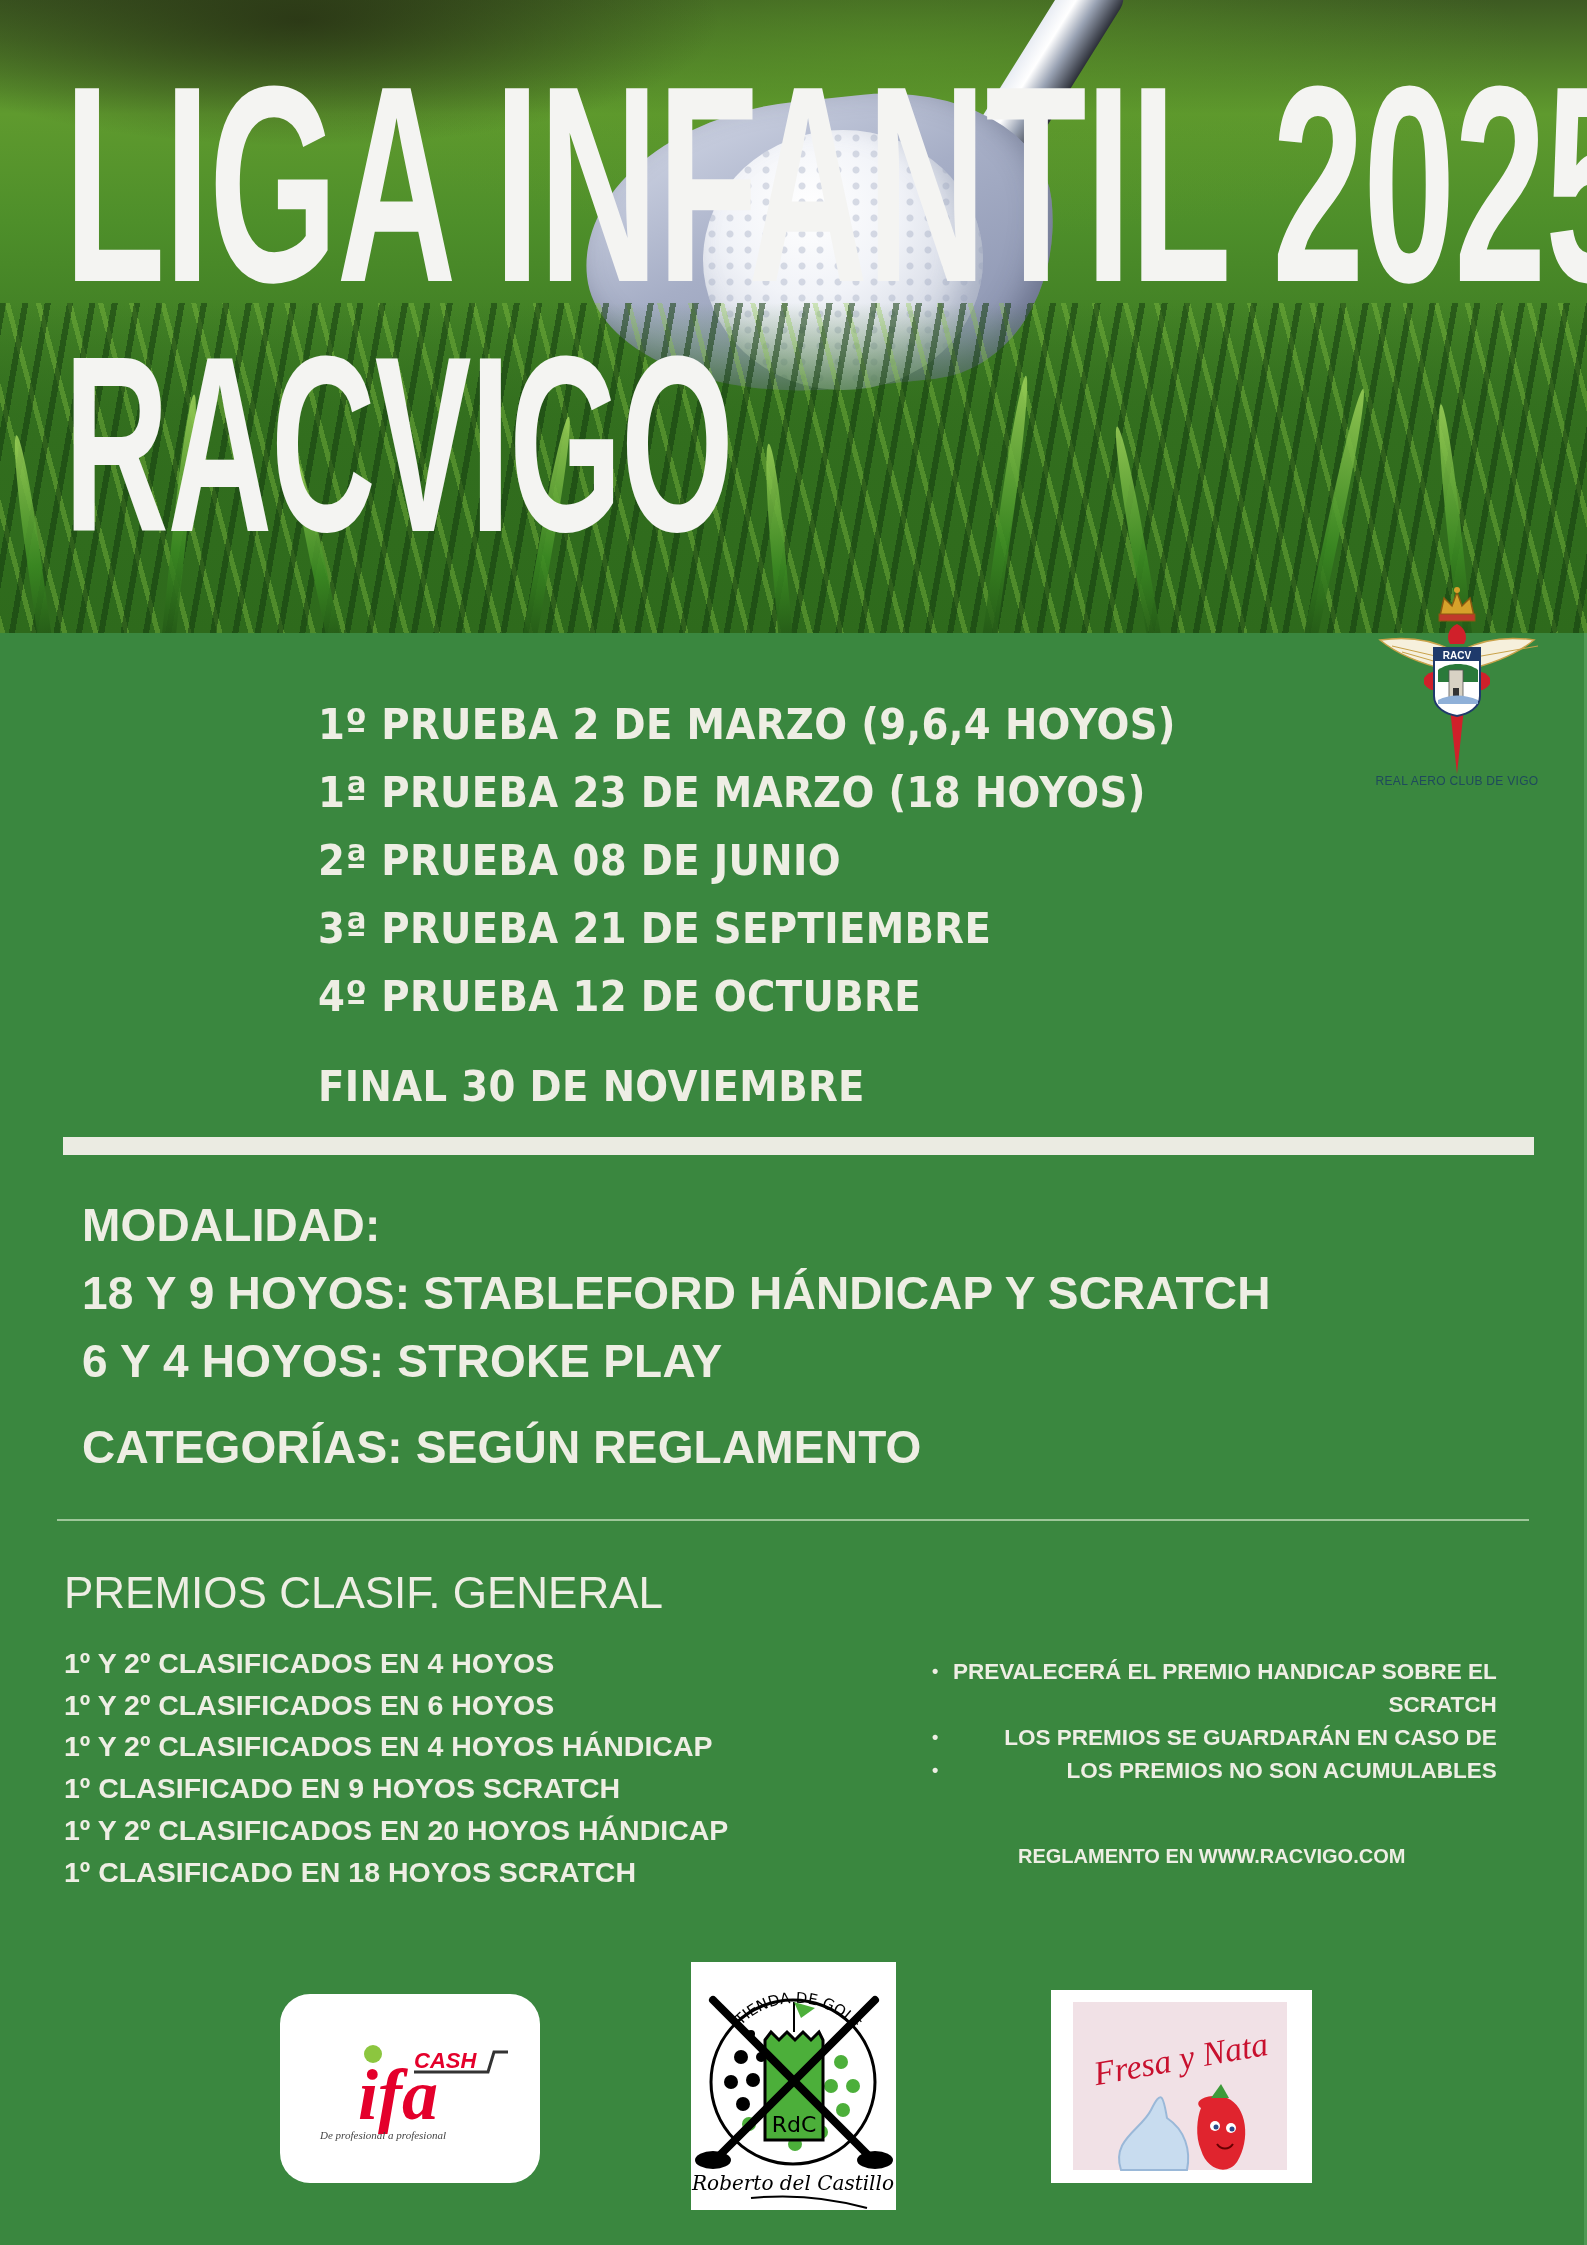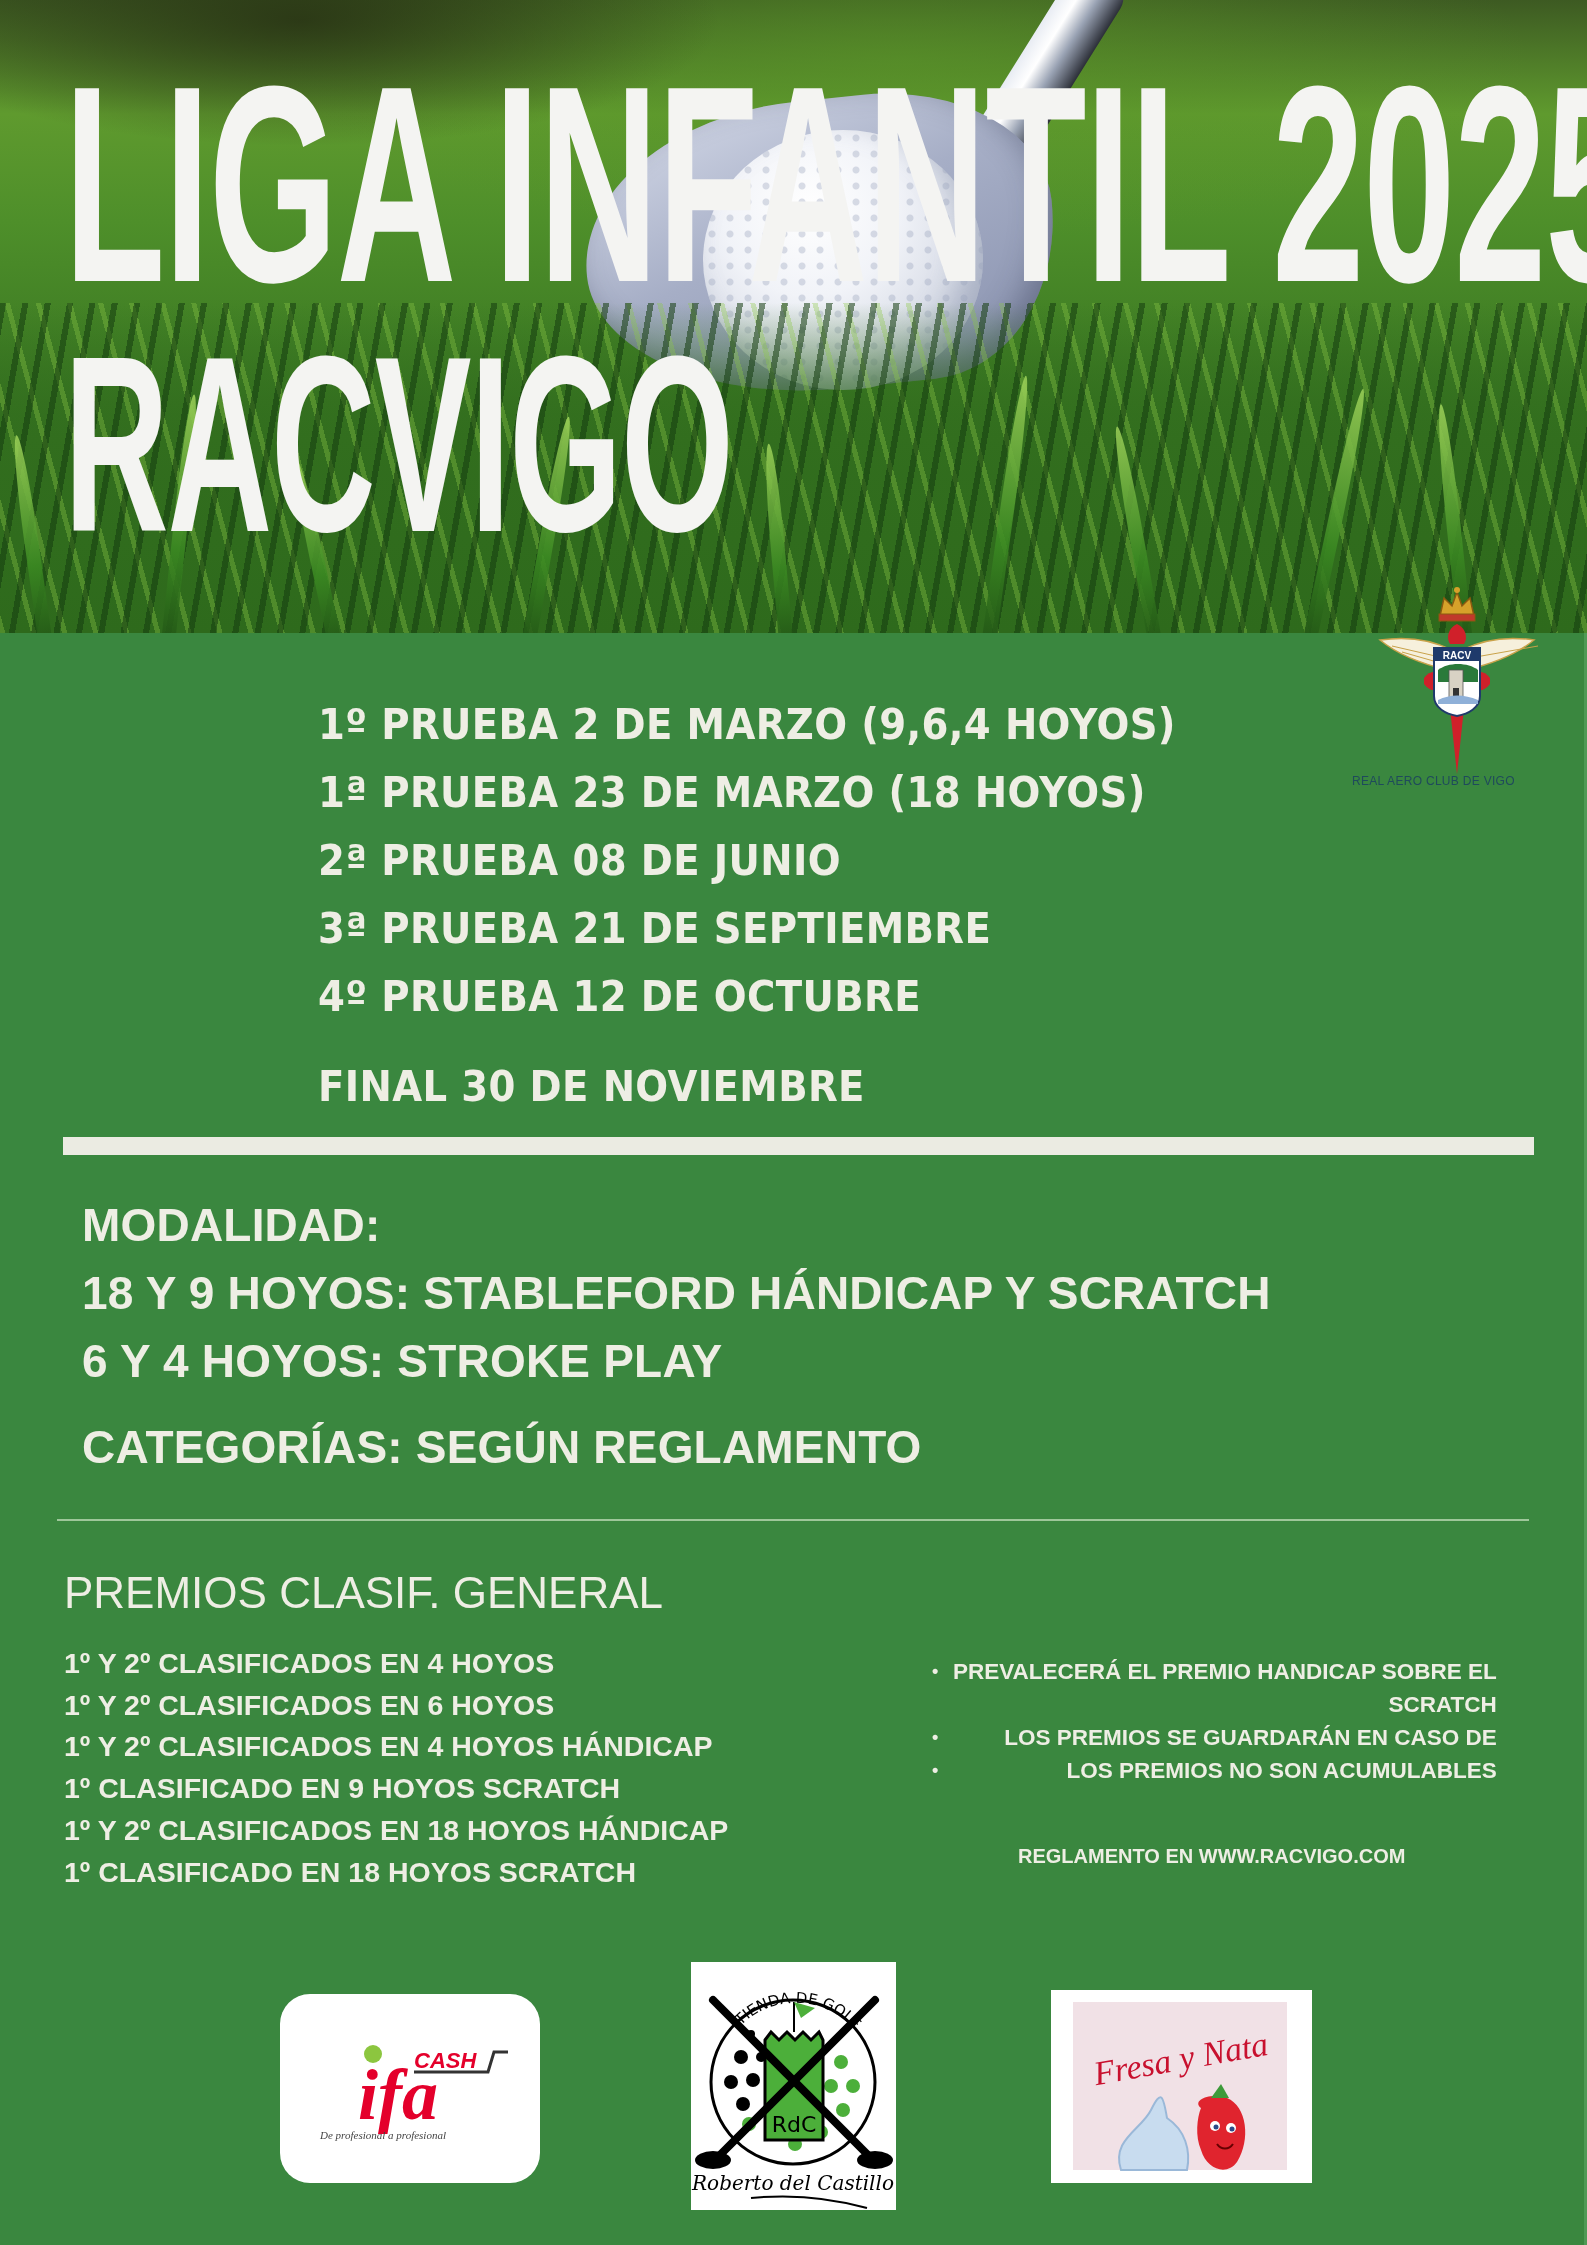--- a/index.html
+++ b/index.html
@@ -49,21 +49,21 @@
     position: absolute; left: 64px; font-family: "Liberation Sans", sans-serif; font-weight: 700;
     color: #f4f4f2; white-space: nowrap; transform-origin: left top; letter-spacing: -2px;
     line-height: 1;
   }
   .title.l1 { top: 44px; font-size: 280px; transform: scaleX(0.592); }
   .title.l2 { top: 320px; font-size: 250px; transform: scaleX(0.58); }
 
   
   .racv-logo { position: absolute; left: 1352px; top: 578px; width: 210px; height: 210px; }
   .racv-caption {
-    position: absolute; left: 1352px; top: 774px; width: 210px; 
+    position: absolute; left: 1352px; top: 774px; width: 210px; text-align: center;
     font-size: 12px; color: #1f4a5c; letter-spacing: 0.3px; font-family: "Liberation Sans", sans-serif;
   }
 
   
   .schedule { position: absolute; left: 318px; top: 691px; }
   .schedule .row {
     font-family: "DejaVu Sans", sans-serif; font-weight: 700; font-size: 42px; line-height: 68px;
     white-space: nowrap; letter-spacing: 0.4px; transform: scaleX(0.92); transform-origin: left center;
   }
   .schedule .row.final { margin-top: 22px; }
@@ -165,21 +165,21 @@
 </div>
 
 <div class="divider-thin"></div>
 
 <div class="premios-title">PREMIOS CLASIF. GENERAL</div>
 <div class="premios-list">
   <div class="row">1º Y 2º CLASIFICADOS EN 4 HOYOS</div>
   <div class="row">1º Y 2º CLASIFICADOS EN 6 HOYOS</div>
   <div class="row">1º Y 2º CLASIFICADOS EN 4 HOYOS HÁNDICAP</div>
   <div class="row">1º CLASIFICADO EN 9 HOYOS SCRATCH</div>
-  <div class="row">1º Y 2º CLASIFICADOS EN 18 HOYOS HÁNDICAP</div>
+  <div class="row">1º Y 2º CLASIFICADOS EN 20 HOYOS HÁNDICAP</div>
   <div class="row">1º CLASIFICADO EN 18 HOYOS SCRATCH</div>
 </div>
 
 <ul class="notes">
   <li class="bullet">PREVALECERÁ EL PREMIO HANDICAP SOBRE EL</li>
   <li>SCRATCH</li>
   <li class="bullet">LOS PREMIOS SE GUARDARÁN EN CASO DE</li>
   <li class="bullet">LOS PREMIOS NO SON ACUMULABLES</li>
 </ul>
 <div class="reglamento">REGLAMENTO EN WWW.RACVIGO.COM</div>

